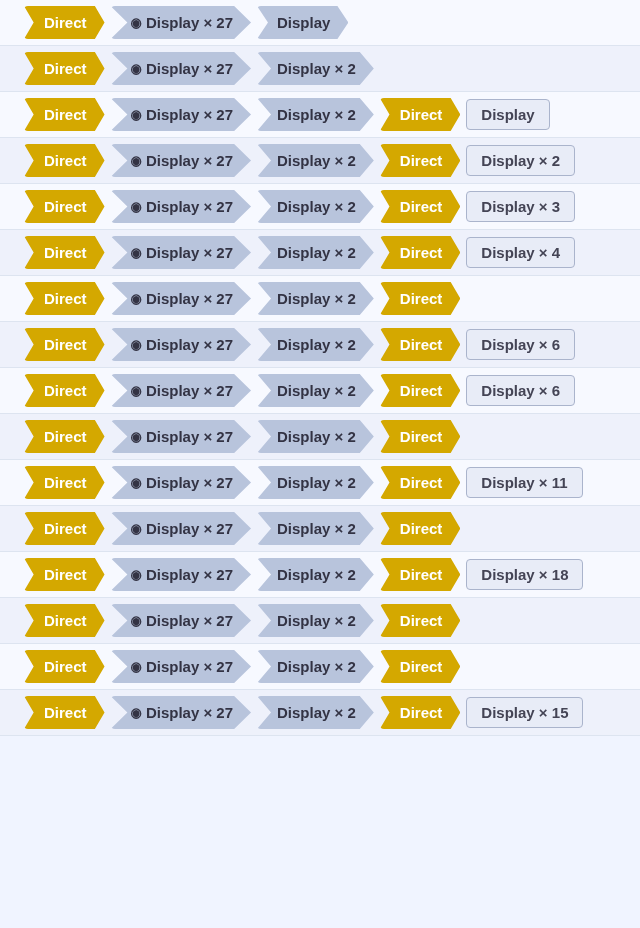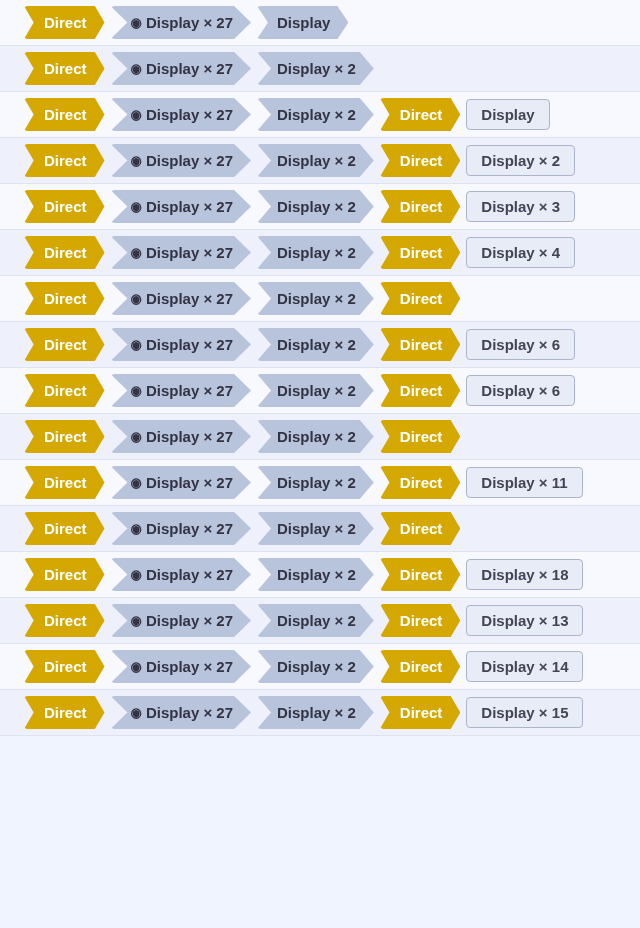--- a/index.html
+++ b/index.html
@@ -149,28 +149,26 @@
       <span class="badge badge-arrow silver"><span class="eye-icon">◉</span>Display × 27</span>
       <span class="badge badge-arrow silver">Display × 2</span>
       <span class="badge badge-arrow gold">Direct</span>
       <span class="badge badge-plain">Display × 18</span>
     </div>
     <div class="row">
       <span class="badge badge-arrow gold">Direct</span>
       <span class="badge badge-arrow silver"><span class="eye-icon">◉</span>Display × 27</span>
       <span class="badge badge-arrow silver">Display × 2</span>
       <span class="badge badge-arrow gold">Direct</span>
-      <span class="badge badge-plain">Display × 13</span>
     </div>
     <div class="row">
       <span class="badge badge-arrow gold">Direct</span>
       <span class="badge badge-arrow silver"><span class="eye-icon">◉</span>Display × 27</span>
       <span class="badge badge-arrow silver">Display × 2</span>
       <span class="badge badge-arrow gold">Direct</span>
-      <span class="badge badge-plain">Display × 14</span>
     </div>
     <div class="row">
       <span class="badge badge-arrow gold">Direct</span>
       <span class="badge badge-arrow silver"><span class="eye-icon">◉</span>Display × 27</span>
       <span class="badge badge-arrow silver">Display × 2</span>
       <span class="badge badge-arrow gold">Direct</span>
       <span class="badge badge-plain">Display × 15</span>
     </div>
   </div>
 

